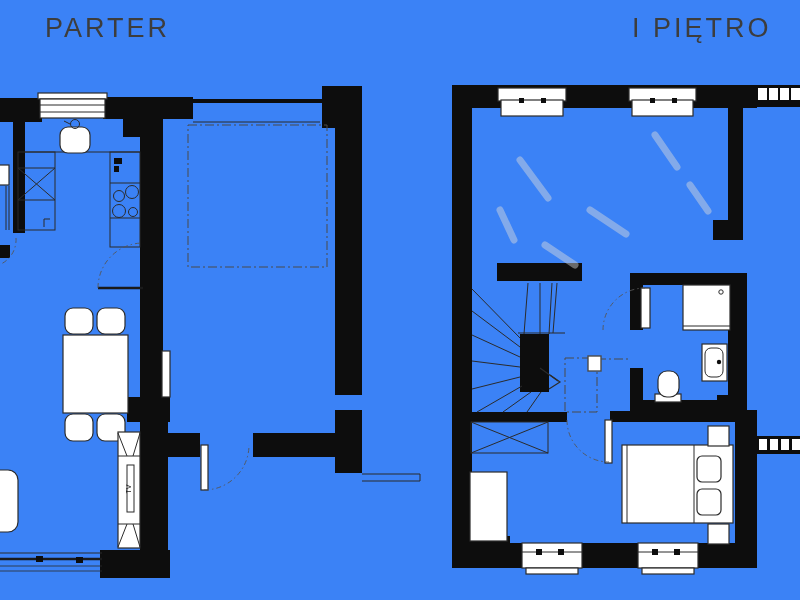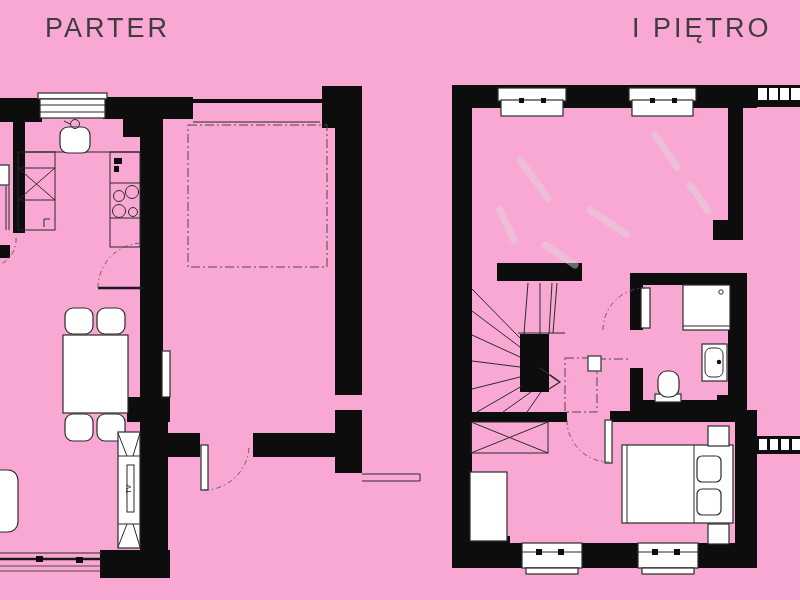--- a/index.html
+++ b/index.html
@@ -1,16 +1,16 @@
 <!DOCTYPE html>
 <html><head>
 <meta charset="utf-8">
 <style>
   html,body{margin:0;padding:0;background:#fff;}
-  .page{position:relative;width:800px;height:600px;background:#f9a8d4;overflow:hidden;
+  .page{position:relative;width:800px;height:600px;background:#3b82f6;overflow:hidden;
         font-family:"Liberation Sans", sans-serif;}
   .plan-svg{position:absolute;left:0;top:0;width:800px;height:600px;}
   text.floor-label{font-family:"Liberation Sans", sans-serif;font-size:27px;
                    letter-spacing:3px;fill:#3d3d3d;font-weight:400;}
   text.tiny-label{font-family:"Liberation Sans", sans-serif;font-size:7px;fill:#1a1a1a;}
   .wall{fill:#0d0d0d;stroke:none;}
   .thin{fill:none;stroke:#2b2b2b;stroke-width:1;}
   .furn{fill:#ffffff;stroke:#2b2b2b;stroke-width:1.2;}
   .dashdot{fill:none;stroke:#4a4a4a;stroke-width:1;stroke-dasharray:9 3 2 3;}
   .swing{fill:none;stroke:#555;stroke-width:0.9;stroke-dasharray:5 3 1.5 3;}

